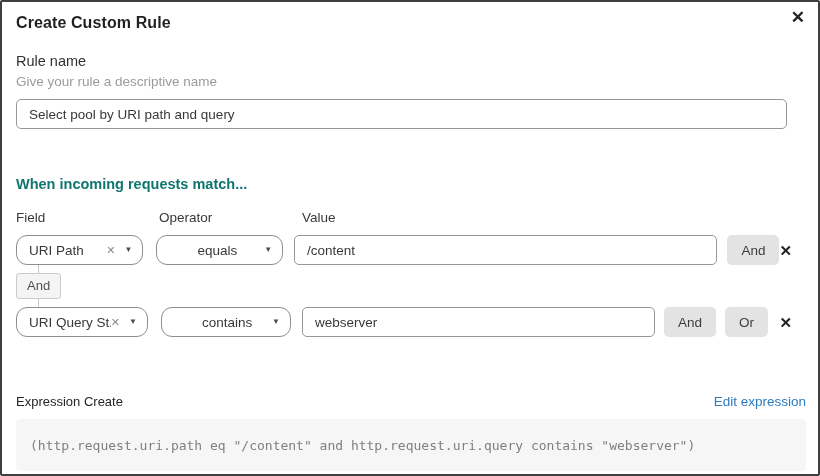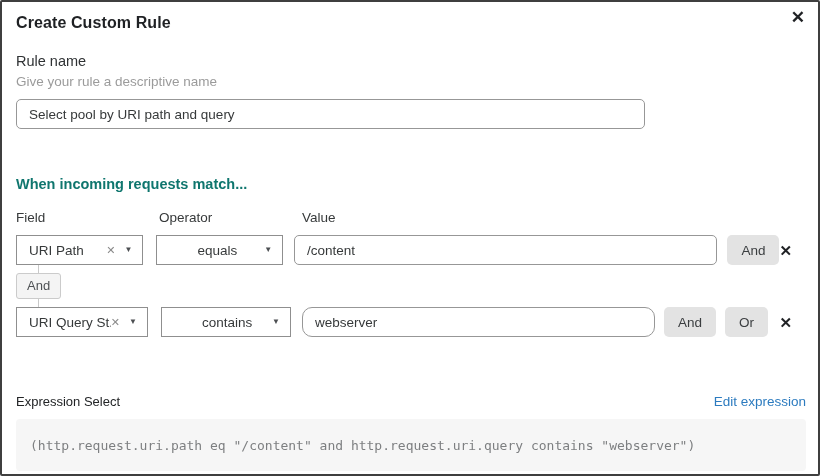--- a/index.html
+++ b/index.html
@@ -55,21 +55,21 @@
     height: 30px;
     padding: 0 12px;
     font-size: 13.5px;
     color: #36393a;
     font-family: "Liberation Sans", sans-serif;
     background: #fff;
     outline: none;
   }
   .rule-name-input {
     margin-top: 10px;
-    width: 629px;
+    width: 771px;
   }
   .match-heading {
     margin-top: 47px;
     font-size: 14.5px;
     font-weight: 700;
     color: #0f766e;
   }
   .col-labels {
     position: relative;
     margin-top: 18px;
@@ -83,21 +83,21 @@
   .col-labels .lbl-value    { position: absolute; left: 286px; }
   .cond-row {
     margin-top: 9px;
     display: flex;
     align-items: center;
     width: 784px;
   }
   .select {
     height: 30px;
     border: 1px solid #8f8f8f;
-    border-radius: 0;
+    border-radius: 11px;
     background: #fff;
     display: flex;
     align-items: center;
     padding: 0 10px 0 12px;
     font-size: 13.5px;
     color: #36393a;
     cursor: pointer;
   }
   .select .sel-text { flex: 1; white-space: nowrap; overflow: hidden; }
   .select-field { width: 132px; margin-right: 13px; }
@@ -109,21 +109,21 @@
     cursor: pointer;
     line-height: 1;
   }
   .caret {
     font-size: 8px;
     color: #4c4f52;
     line-height: 1;
     cursor: pointer;
   }
   .value-input-1 { width: 441px; margin-right: 10px; }
-  .value-input-2 { width: 353px; margin-right: 9px; border-radius: 10px; }
+  .value-input-2 { width: 353px; margin-right: 9px; }
   .conj-btn {
     height: 30px;
     border: none;
     border-radius: 5px;
     background: #e3e3e3;
     color: #3b3e40;
     font-size: 13.5px;
     font-family: "Liberation Sans", sans-serif;
     cursor: pointer;
     padding: 0 14px;
@@ -240,18 +240,18 @@
       <span class="caret">▼</span>
     </div>
     <input class="text-input value-input-2" type="text" value="webserver" style="">
     <button class="conj-btn conj-and">And</button>
     <button class="conj-btn">Or</button>
     <button class="row-delete">✕</button>
   </div>
 
   
   <div class="expr-header">
-    <span class="expr-label">Expression Select</span>
+    <span class="expr-label">Expression Create</span>
     <a class="expr-edit-link">Edit expression</a>
   </div>
   <div class="expr-code">(http.request.uri.path eq "/content" and http.request.uri.query contains "webserver")</div>
 
 </div>
 
 </body></html>

